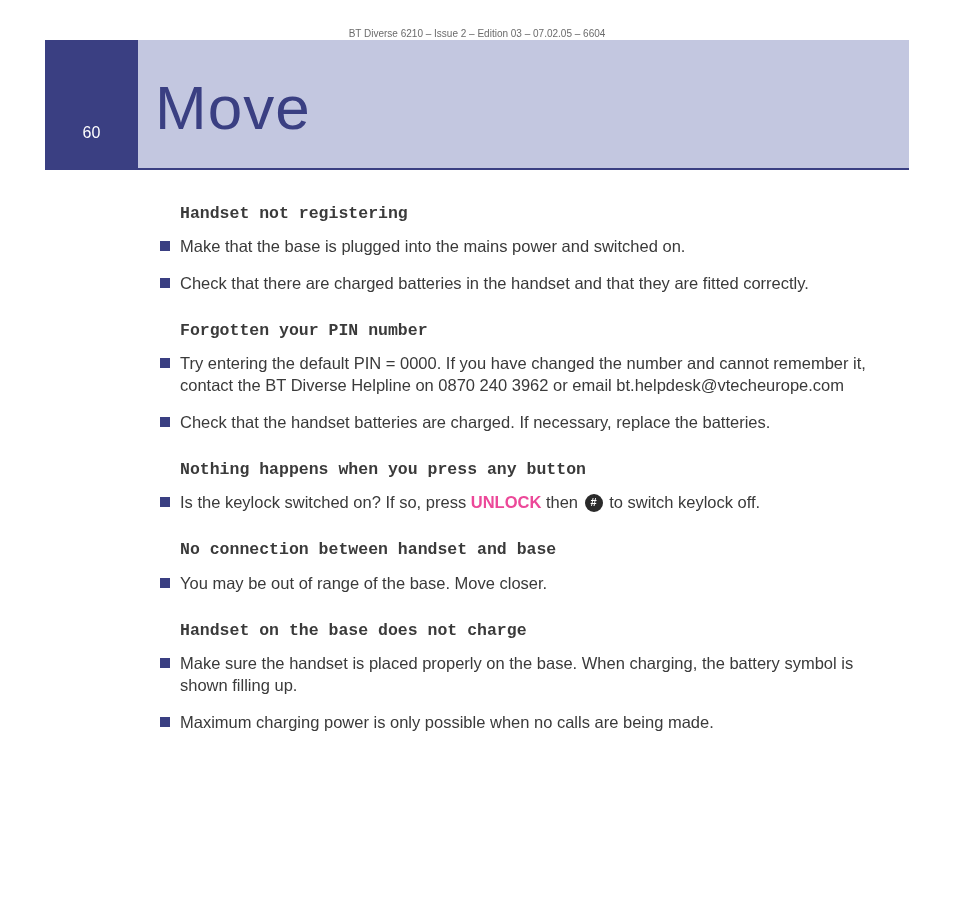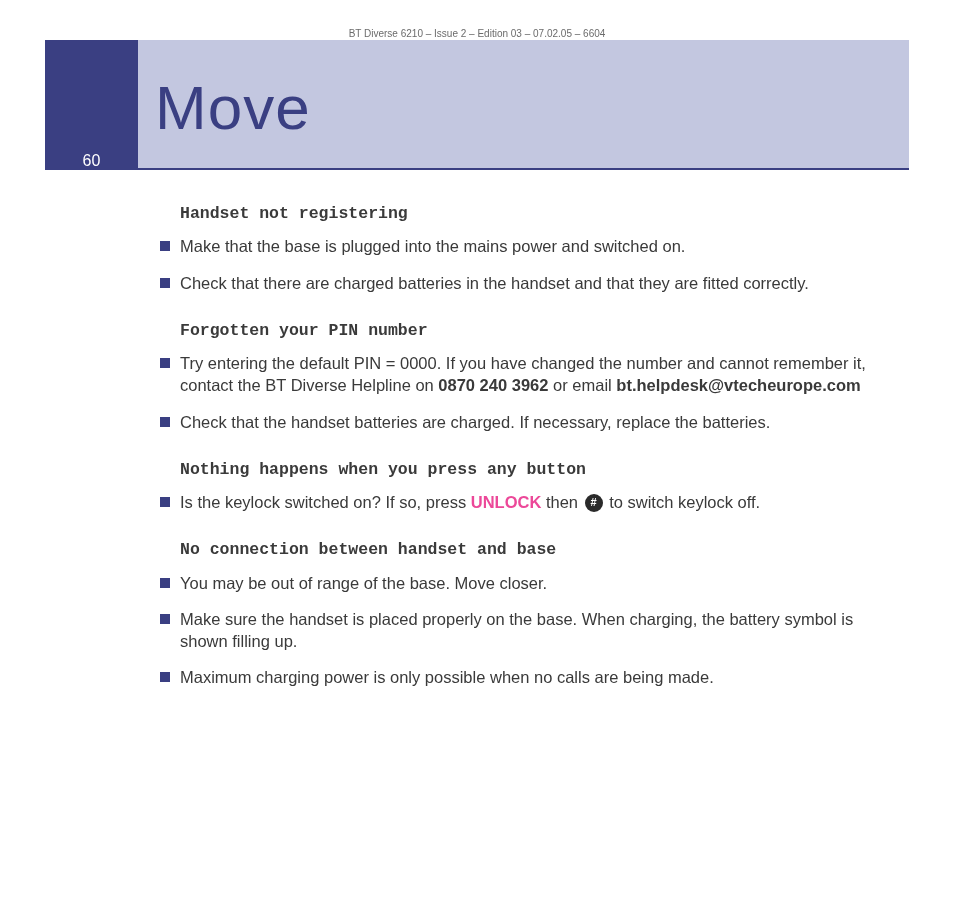--- a/index.html
+++ b/index.html
@@ -32,20 +32,21 @@
   .page-number-box {
     position: absolute;
     top: 40px;
     left: 45px;
     width: 93px;
     height: 130px;
     background: #3a3f82;
     display: flex;
     align-items: flex-end;
     justify-content: center;
+    padding-bottom: 28px;
   }
   .page-number {
     color: #ffffff;
     font-size: 16px;
   }
   .title {
     position: absolute;
     top: 72px;
     left: 155px;
     font-size: 62px;
@@ -78,21 +79,21 @@
   .bullet-item::before {
     content: "";
     position: absolute;
     left: 0;
     top: 6px;
     width: 8px;
     height: 8px;
     background: #3a3f82;
     border: 1px solid #3a3f82;
   }
-  .bold-inline { font-weight: 700; }
+  .bold-inline { font-weight: 400; }
   .unlock-label {
     font-weight: 700;
     color: #ec4899;
   }
   .hash-icon {
     display: inline-flex;
     vertical-align: middle;
     width: 18px;
     height: 18px;
     border-radius: 9px;
@@ -140,20 +141,21 @@
   <div class="section-heading">Nothing happens when you press any button</div>
   <div class="bullet-item">
     <span>Is the keylock switched on? If so, press </span><span class="unlock-label">UNLOCK</span><span> then </span><span class="hash-icon">#</span><span> to switch keylock off.</span>
   </div>
 
   <div class="section-heading">No connection between handset and base</div>
   <div class="bullet-item">
     <span>You may be out of range of the base. Move closer.</span>
   </div>
 
+  <div class="section-heading">Handset on the base does not charge</div>
   <div class="bullet-item">
     <span>Make sure the handset is placed properly on the base. When charging, the battery symbol is shown filling up.</span>
   </div>
   <div class="bullet-item">
     <span>Maximum charging power is only possible when no calls are being made.</span>
   </div>
 
 </div>
 
 </body></html>

